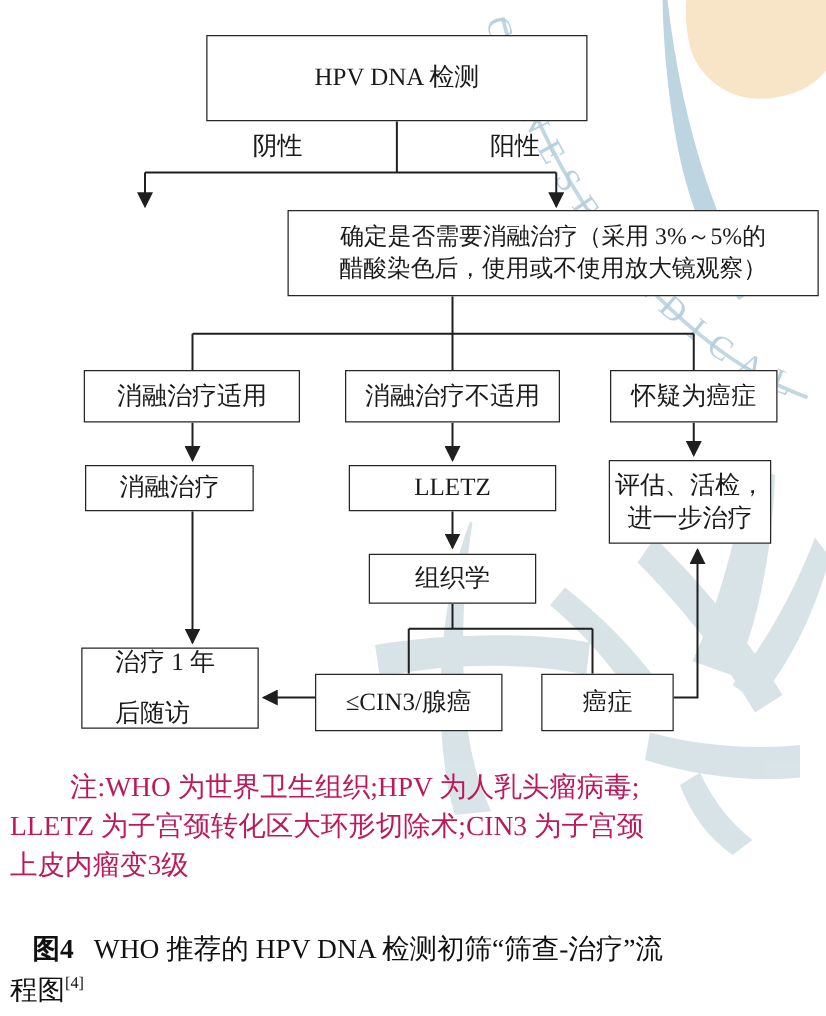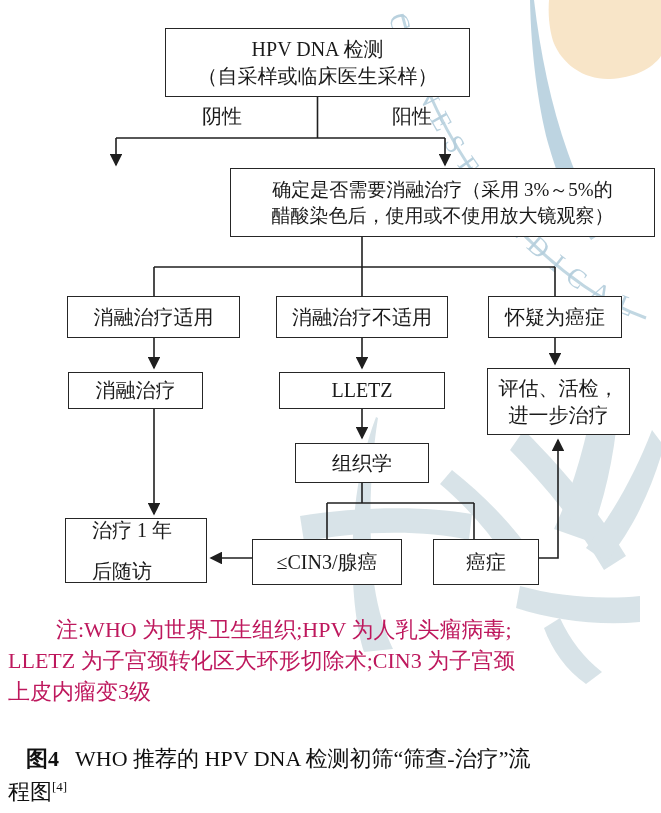--- a/index.html
+++ b/index.html
@@ -86,21 +86,20 @@
       <path d="M474,503 V539"></path>
 
       <path d="M252,558 H211" marker-end="url(#arw)"></path>
 
       <path d="M515,558 H558 V440" marker-end="url(#arw)"></path>
     </g>
   </svg>
 
   <div class="node" style="left:165px;top:28px;width:305px;height:69px;">
     <div class="ln">HPV DNA 检测</div>
-    <div class="ln">（自采样或临床医生采样）</div>
   </div>
 
   <div class="edge-label" style="left:182px;top:103px;width:80px;">阴性</div>
   <div class="edge-label" style="left:372px;top:103px;width:80px;">阳性</div>
 
 
   <div class="node small" style="left:230px;top:168px;width:425px;height:69px;">
     <div class="ln">确定是否需要消融治疗（采用 3%～5%的</div>
     <div class="ln">醋酸染色后，使用或不使用放大镜观察）</div>
   </div>
@@ -118,21 +117,21 @@
   </div>
 
   <div class="node" style="left:68px;top:372px;width:135px;height:37px;">
     <div class="ln">消融治疗</div>
   </div>
 
   <div class="node" style="left:279px;top:372px;width:166px;height:37px;">
     <div class="ln">LLETZ</div>
   </div>
 
-  <div class="node" style="left:487px;top:368px;width:143px;height:67px;">
+  <div class="node" style="left:487px;top:368px;width:130px;height:67px;">
     <div class="ln">评估、活检，</div>
     <div class="ln">进一步治疗</div>
   </div>
 
   <div class="node" style="left:295px;top:443px;width:134px;height:40px;">
     <div class="ln">组织学</div>
   </div>
 
   <div class="node left-align" style="left:65px;top:518px;width:142px;height:65px;">
     <div class="ln">治疗 1 年</div>

